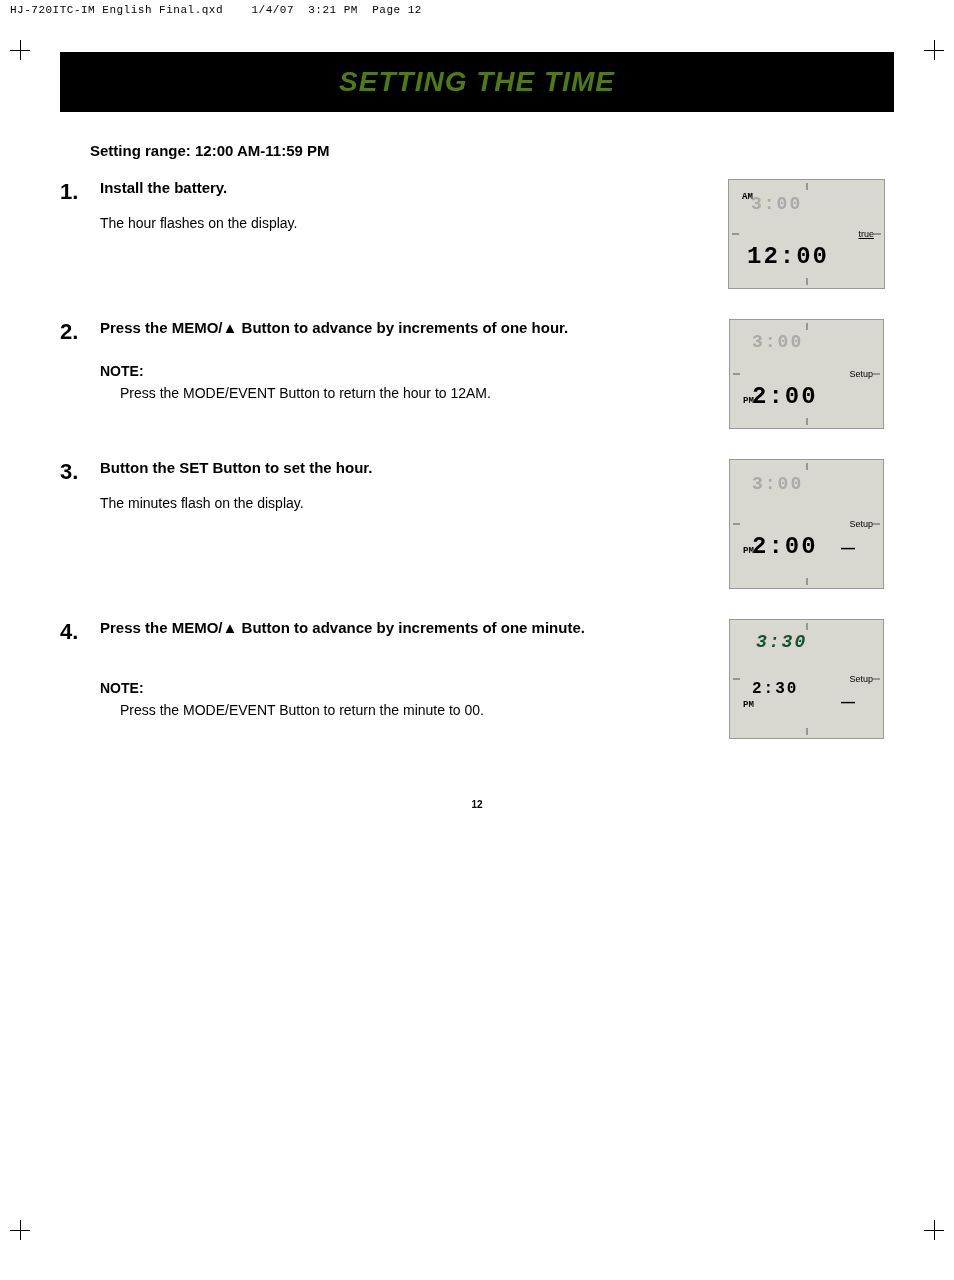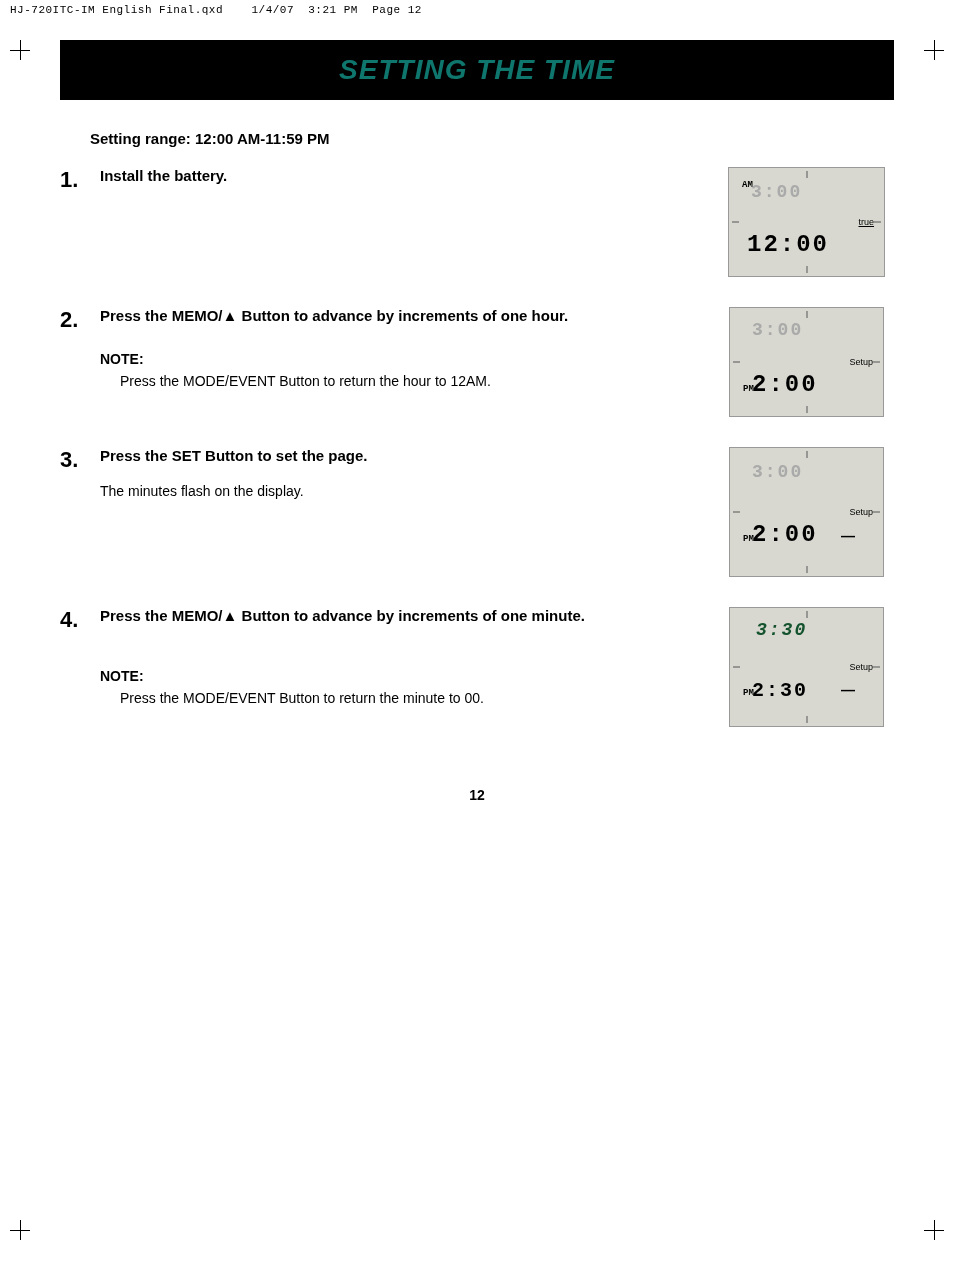--- a/index.html
+++ b/index.html
@@ -60,24 +60,25 @@
     }
 
     
     .main-content {
       padding: 20px 60px 40px 60px;
     }
 
     
     .title-bar {
       background: #000;
-      color: #0f766e;
+      color: #4d7c0f;
       text-align: center;
       padding: 14px 20px;
       margin-bottom: 30px;
+      margin-top: 12px;
     }
 
     .title-bar h1 {
       font-size: 28px;
       font-weight: 900;
       letter-spacing: 1px;
       font-style: italic;
     }
 
     
@@ -104,21 +105,21 @@
 
     .note-text {
       font-size: 14px;
       line-height: 1.5;
       margin-left: 20px;
     }
 
     
     .page-number {
       text-align: center;
-      font-size: 14px;
+      font-size: 10px;
       font-weight: bold;
       margin-top: 30px;
     }
 
     
     .steps-section {
       display: flex;
       flex-direction: column;
       gap: 0;
     }
@@ -183,20 +184,21 @@
 
     <div class="step-row">
       <div class="step-num-col">
         <span>1.</span>
       </div>
       <div class="step-content-col">
         <div>
           <strong><span>Install the battery.</span></strong><br>
         </div>
         <br>
+        <div class="step-body">The hour flashes on the display.</div>
       </div>
       <div class="step-display-col">
 
         <div class="lcd-two-row" style="background:#d8d8d0; border:1.5px solid #999; width:157px; height:110px; position:relative;">
 
           <div style="position:absolute;top:3px;left:50%;width:1px;height:7px;background:#555;transform:translateX(-50%);"></div>
           <div style="position:absolute;bottom:3px;left:50%;width:1px;height:7px;background:#555;transform:translateX(-50%);"></div>
           <div style="position:absolute;left:3px;top:50%;width:7px;height:1px;background:#555;transform:translateY(-50%);"></div>
           <div style="position:absolute;right:3px;top:50%;width:7px;height:1px;background:#555;transform:translateY(-50%);"></div>
 
@@ -241,21 +243,21 @@
         </div>
       </div>
     </div>
 
     <div class="step-row">
       <div class="step-num-col">
         <span>3.</span>
       </div>
       <div class="step-content-col">
         <div>
-          <strong><span>Press the SET Button to set the page.</span></strong>
+          <strong><span>Button the SET Button to set the hour.</span></strong>
         </div>
         <br>
         <div class="step-body">The minutes flash on the display.</div>
       </div>
       <div class="step-display-col">
 
         <div class="lcd-two-row" style="background:#d8d8d0; border:1.5px solid #999; width:155px; height:130px; position:relative;">
           <div style="position:absolute;top:3px;left:50%;width:1px;height:7px;background:#555;transform:translateX(-50%);"></div>
           <div style="position:absolute;bottom:3px;left:50%;width:1px;height:7px;background:#555;transform:translateX(-50%);"></div>
           <div style="position:absolute;left:3px;top:50%;width:7px;height:1px;background:#555;transform:translateY(-50%);"></div>
@@ -294,21 +296,21 @@
           <div style="position:absolute;bottom:3px;left:50%;width:1px;height:7px;background:#555;transform:translateX(-50%);"></div>
           <div style="position:absolute;left:3px;top:50%;width:7px;height:1px;background:#555;transform:translateY(-50%);"></div>
           <div style="position:absolute;right:3px;top:50%;width:7px;height:1px;background:#555;transform:translateY(-50%);"></div>
 
           <div style="position:absolute;left:13px;bottom:28px;font-size:9px;font-weight:bold;font-family:'Courier New',monospace;">PM</div>
 
           <div style="position:absolute;right:10px;top:50%;transform:translateY(-50%);font-size:9px;font-family:Arial,sans-serif;">Setup</div>
 
           <div style="position:absolute;left:26px;top:12px;font-family:'Courier New',monospace;font-size:18px;font-weight:bold;color:#14532d;letter-spacing:2px;font-style:italic;">3:30</div>
 
-          <div style="position:absolute;left:22px;bottom:24px;font-family:'Courier New',monospace;font-size:20px;font-weight:bold;color:#000;letter-spacing:2px;">2:30</div>
+          <div style="position:absolute;left:22px;bottom:40px;font-family:'Courier New',monospace;font-size:16px;font-weight:bold;color:#000;letter-spacing:2px;">2:30</div>
 
           <div style="position:absolute;right:28px;bottom:28px;font-size:14px;font-weight:bold;color:#000;">—</div>
         </div>
       </div>
     </div>
 
   </div>
 
   <div class="page-number">12</div>
 

